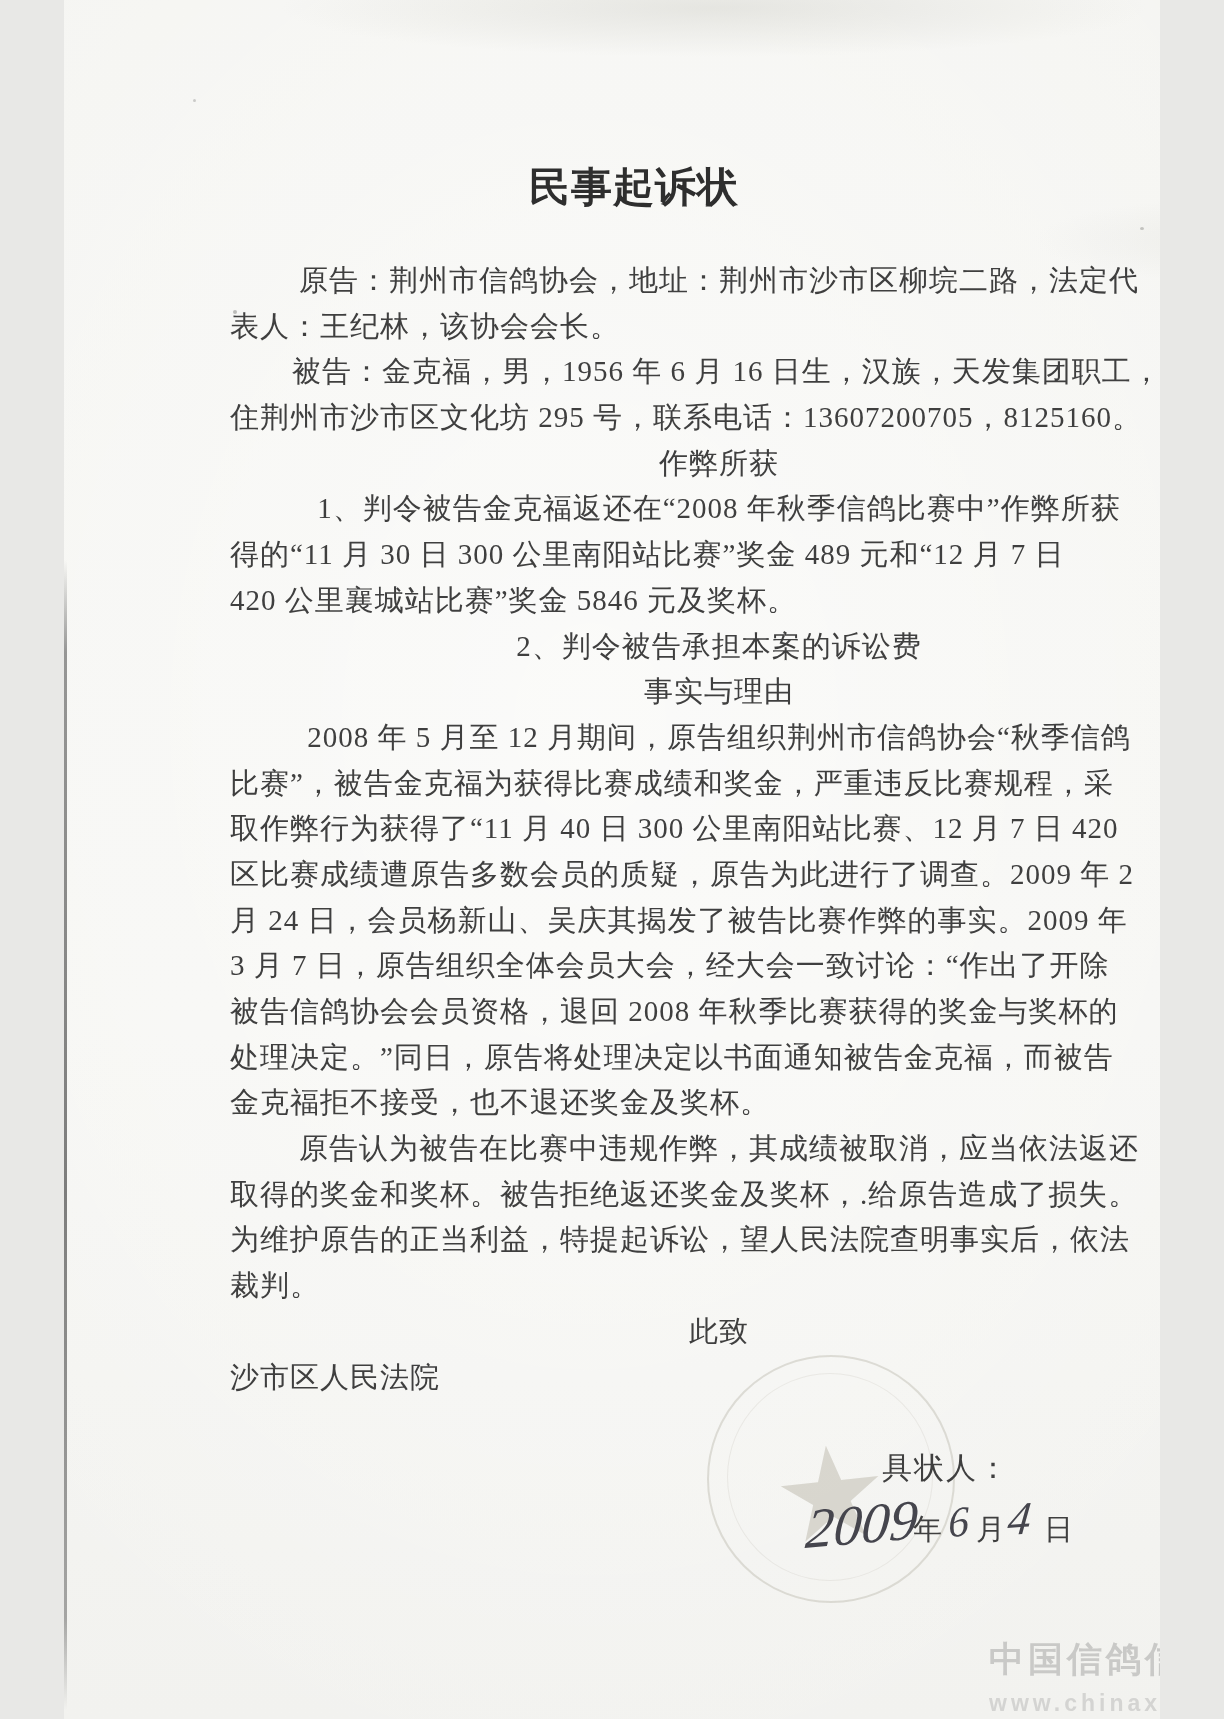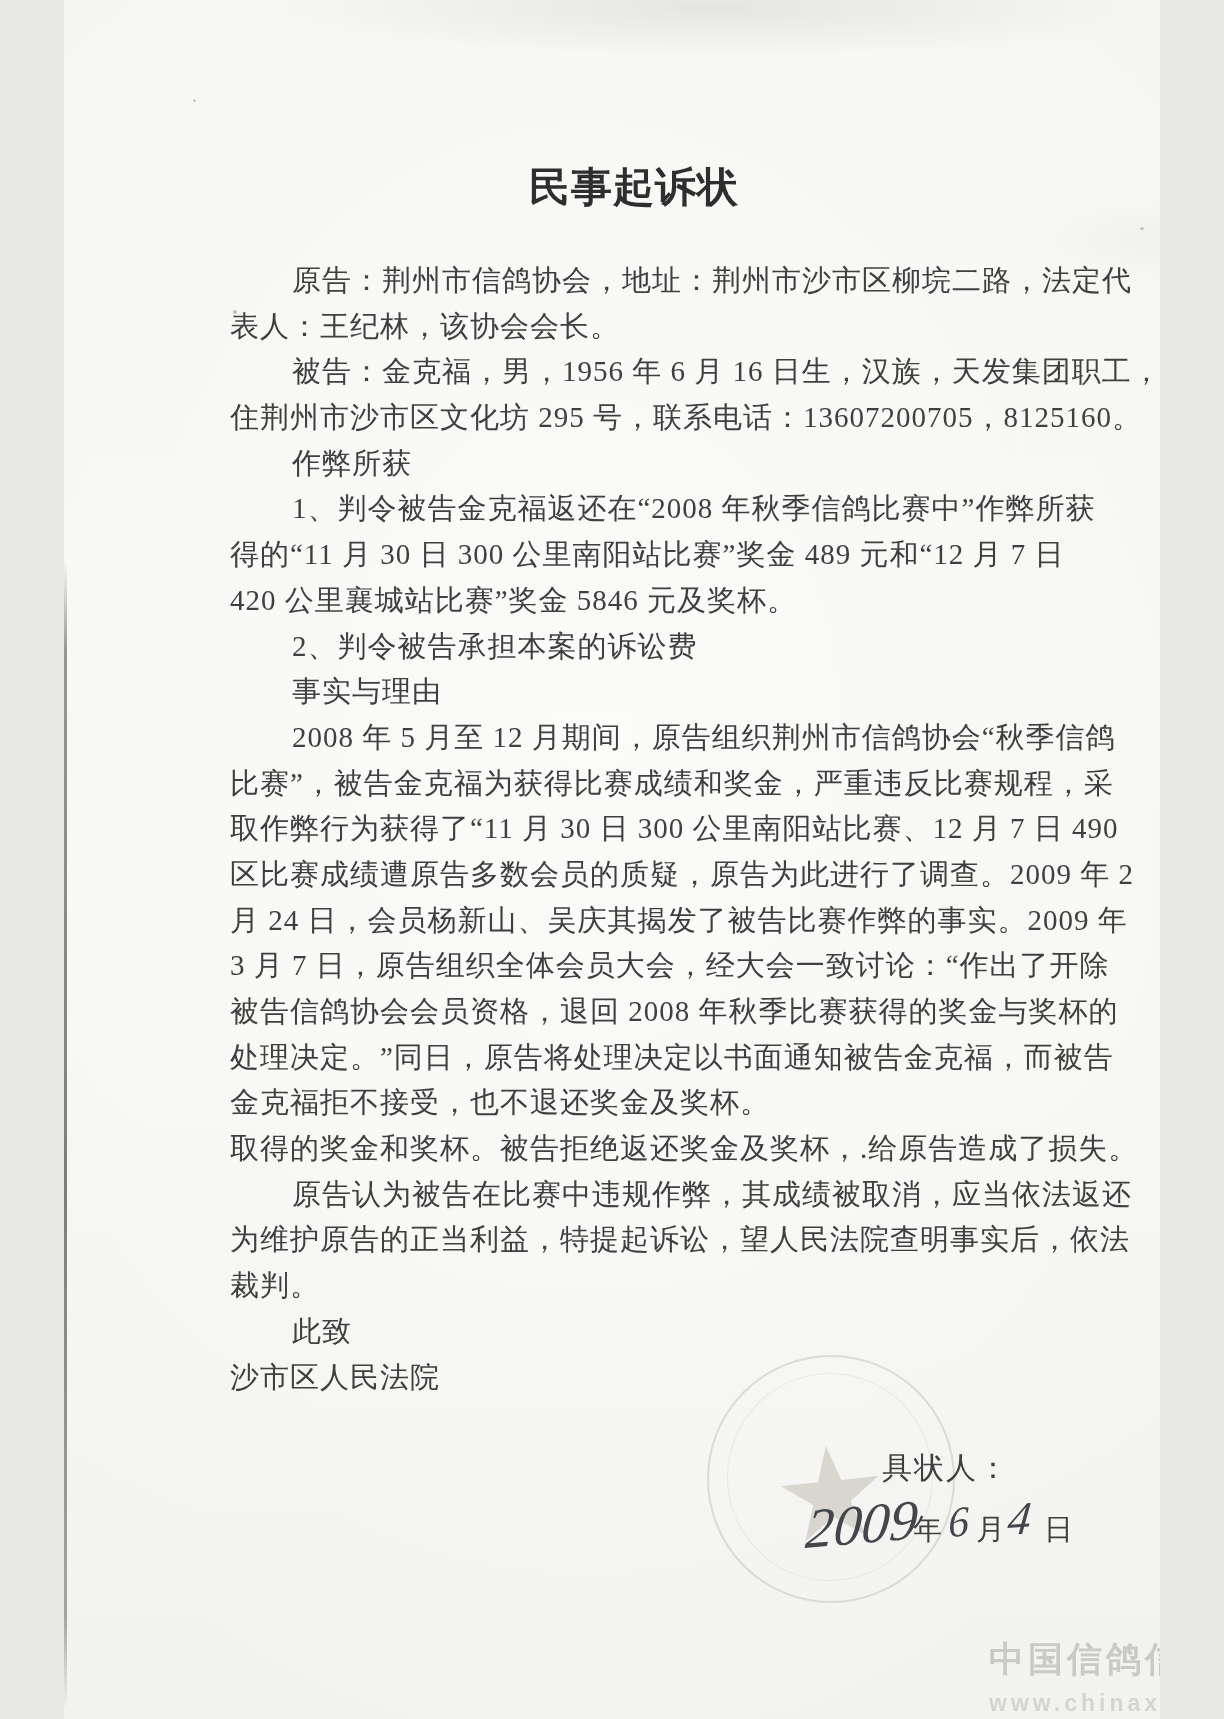--- a/index.html
+++ b/index.html
@@ -29,21 +29,21 @@
     position:absolute;left:570px;top:160px;transform:translateX(-50%);
     font-size:41px;font-weight:700;color:#2e2e2e;letter-spacing:1px;white-space:nowrap;
   }
   .doc-body{
     position:absolute;left:166px;top:258px;width:916px;
     font-size:29px;color:#3f3f3f;letter-spacing:1px;
   }
   .doc-body .bline{
     height:45.7px;line-height:45.7px;white-space:nowrap;
   }
-  .doc-body .ind{padding-left:62px;}
+  .doc-body .ind{padding-left:62px;text-align:center;}
 
   .sig-label{
     position:absolute;left:818px;top:1448px;
     font-size:30px;color:#3f3f3f;letter-spacing:2px;
   }
   .hand{
     position:absolute;color:#45454d;
     font-style:italic;font-weight:500;white-space:nowrap;
   }
   .hand.year{left:742px;top:1492px;font-size:56px;transform:rotate(-5deg) skewX(-10deg);}
@@ -95,29 +95,29 @@
     <div class="bline ind">被告：金克福，男，1956 年 6 月 16 日生，汉族，天发集团职工，</div>
     <div class="bline">住荆州市沙市区文化坊 295 号，联系电话：13607200705，8125160。</div>
     <div class="bline ind">作弊所获</div>
     <div class="bline ind">1、判令被告金克福返还在“2008 年秋季信鸽比赛中”作弊所获</div>
     <div class="bline">得的“11 月 30 日 300 公里南阳站比赛”奖金 489 元和“12 月 7 日</div>
     <div class="bline">420 公里襄城站比赛”奖金 5846 元及奖杯。</div>
     <div class="bline ind">2、判令被告承担本案的诉讼费</div>
     <div class="bline ind">事实与理由</div>
     <div class="bline ind">2008 年 5 月至 12 月期间，原告组织荆州市信鸽协会“秋季信鸽</div>
     <div class="bline">比赛”，被告金克福为获得比赛成绩和奖金，严重违反比赛规程，采</div>
-    <div class="bline">取作弊行为获得了“11 月 30 日 300 公里南阳站比赛、12 月 7 日 490</div>
+    <div class="bline">取作弊行为获得了“11 月 40 日 300 公里南阳站比赛、12 月 7 日 420</div>
     <div class="bline">区比赛成绩遭原告多数会员的质疑，原告为此进行了调查。2009 年 2</div>
     <div class="bline">月 24 日，会员杨新山、吴庆其揭发了被告比赛作弊的事实。2009 年</div>
     <div class="bline">3 月 7 日，原告组织全体会员大会，经大会一致讨论：“作出了开除</div>
     <div class="bline">被告信鸽协会会员资格，退回 2008 年秋季比赛获得的奖金与奖杯的</div>
     <div class="bline">处理决定。”同日，原告将处理决定以书面通知被告金克福，而被告</div>
     <div class="bline">金克福拒不接受，也不退还奖金及奖杯。</div>
+    <div class="bline ind">原告认为被告在比赛中违规作弊，其成绩被取消，应当依法返还</div>
     <div class="bline">取得的奖金和奖杯。被告拒绝返还奖金及奖杯，.给原告造成了损失。</div>
-    <div class="bline ind">原告认为被告在比赛中违规作弊，其成绩被取消，应当依法返还</div>
     <div class="bline">为维护原告的正当利益，特提起诉讼，望人民法院查明事实后，依法</div>
     <div class="bline">裁判。</div>
     <div class="bline ind">此致</div>
     <div class="bline">沙市区人民法院</div>
   </div>
 
   <div class="seal">
     <span class="seal-star">★</span>
   </div>
 

